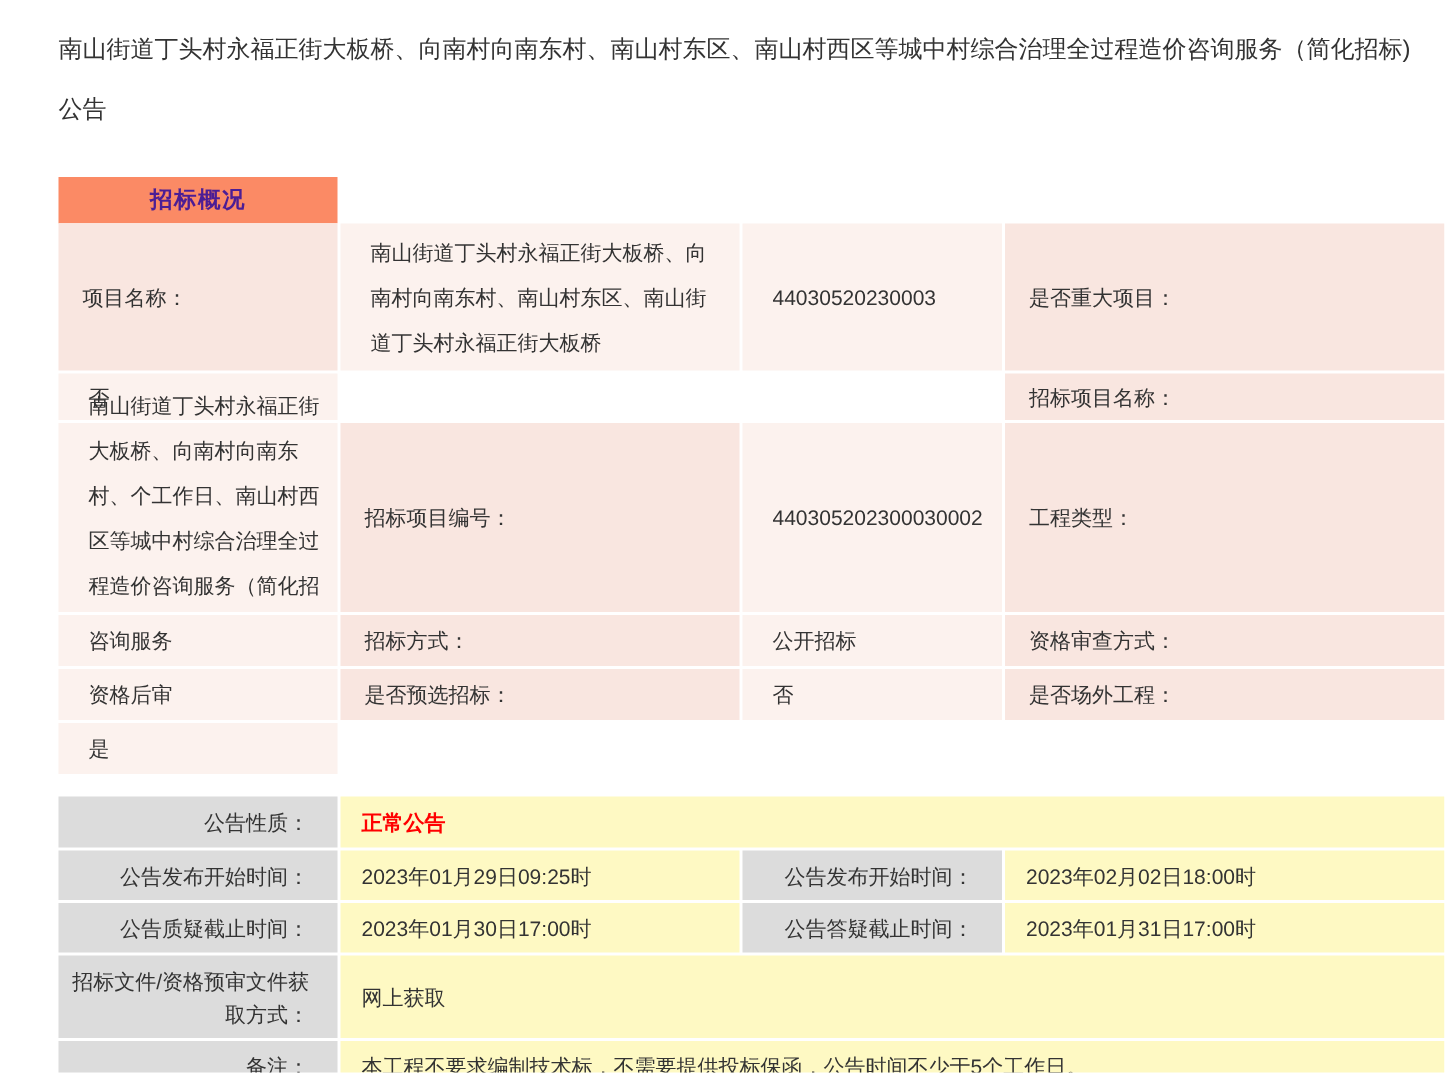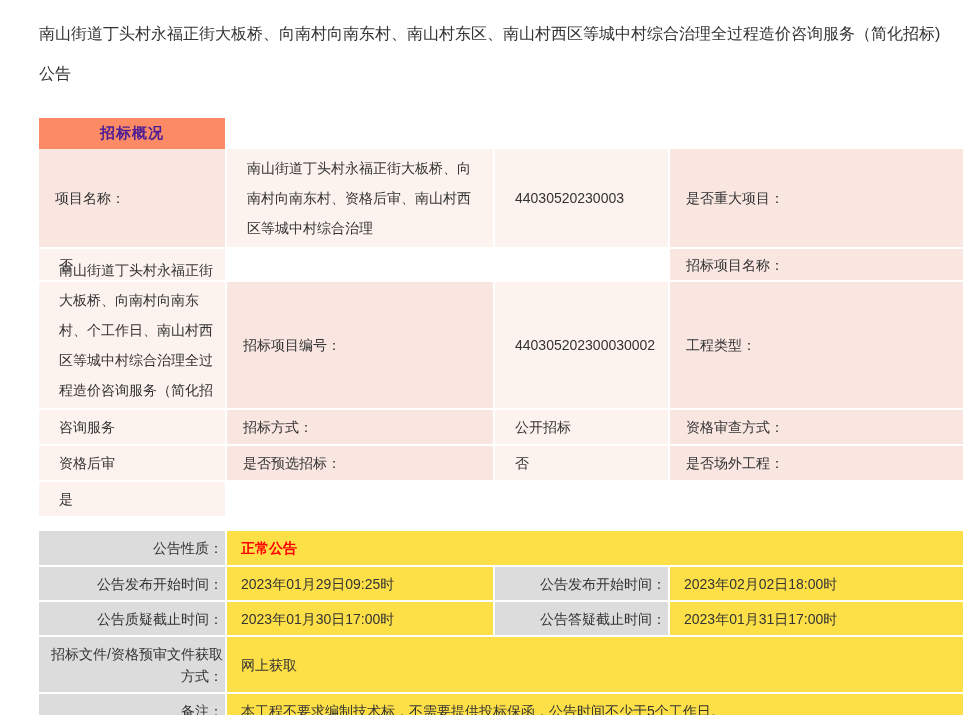--- a/index.html
+++ b/index.html
@@ -56,42 +56,42 @@
   
   .overview .lbl  { background: #f9e6e0; padding-left: 16px; }
   .overview .val  { background: #fcf2ee; padding-left: 20px; padding-right: 10px; }
   .overview .blank { background: transparent; }
 
   
   .announce .lbl {
     background: #dcdcdc;
     justify-content: flex-end;
     text-align: right;
-    padding-right: 2px;
+    padding-right: 19px;
     padding-left: 8px;
     line-height: 22px;
   }
-  .announce .val { background: #fde047; padding-left: 14px; padding-right: 10px; }
+  .announce .val { background: #fef9c3; padding-left: 14px; padding-right: 10px; }
   .announce .span3 { grid-column: 2 / 5; }
 
   .red { color: #ff0000; font-weight: bold; }
 </style>
 </head>
 <body>
 
 <div class="page">
 
   <div class="title">南山街道丁头村永福正街大板桥、向南村向南东村、南山村东区、南山村西区等城中村综合治理全过程造价咨询服务（简化招标)公告</div>
 
   <div class="tab">招标概况</div>
 
   <div class="grid overview">
 
     <div class="cell lbl">项目名称：</div>
-    <div class="cell val">南山街道丁头村永福正街大板桥、向南村向南东村、资格后审、南山村西区等城中村综合治理</div>
+    <div class="cell val">南山街道丁头村永福正街大板桥、向南村向南东村、南山村东区、南山街道丁头村永福正街大板桥</div>
     <div class="cell val">44030520230003</div>
 
     <div class="cell lbl">是否重大项目：</div>
     <div class="cell val">否</div>
     <div class="cell blank"></div>
     <div class="cell blank"></div>
 
     <div class="cell lbl">招标项目名称：</div>
     <div class="cell val">南山街道丁头村永福正街大板桥、向南村向南东村、个工作日、南山村西区等城中村综合治理全过程造价咨询服务（简化招标)</div>
     <div class="cell lbl">招标项目编号：</div>

